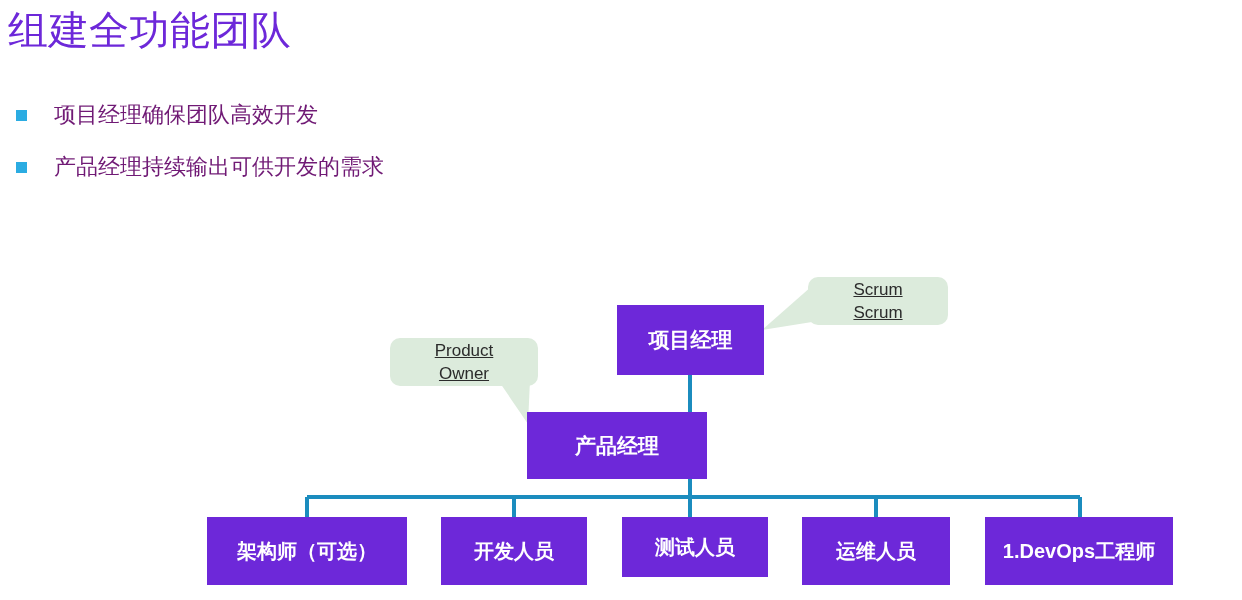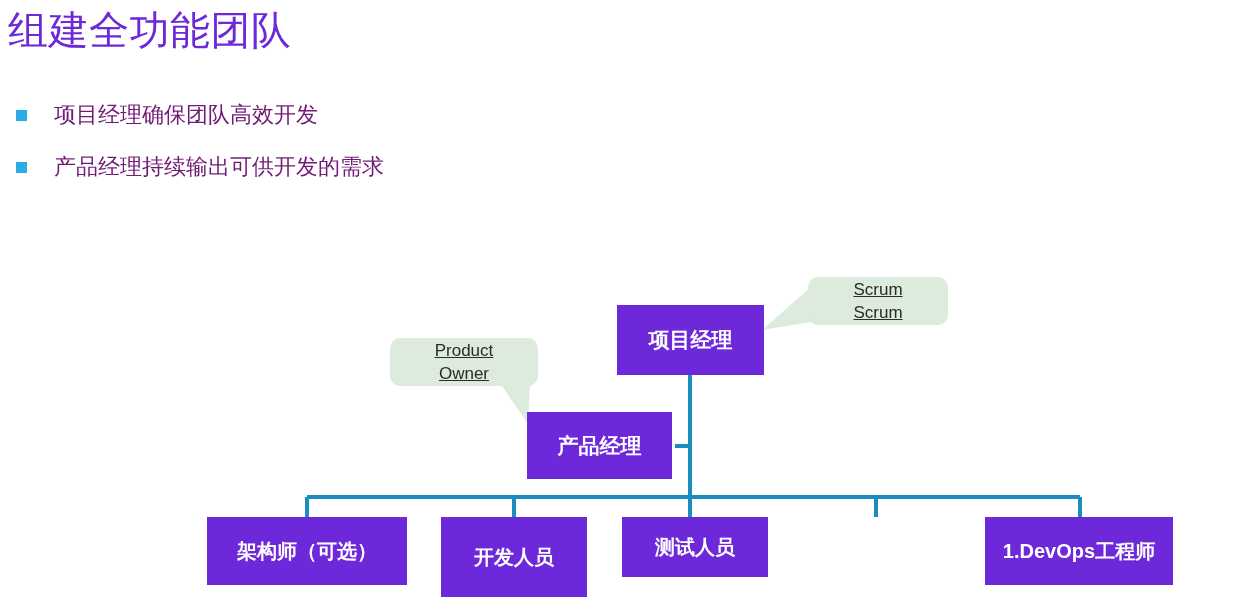--- a/index.html
+++ b/index.html
@@ -143,32 +143,35 @@
     </g>
 
     <polygon points="812,286 812,322 762,330" fill="#DCEBDC"></polygon>
     <polygon points="498,380 530,380 528,424" fill="#DCEBDC"></polygon>
   </svg>
 
   <div class="node-box" style="left:617px; top:305px; width:147px; height:70px;">
     <span>项目经理</span>
   </div>
 
-  <div class="node-box" style="left:527px; top:412px; width:145px; height:67px;">
+  <div class="node-box" style="left:527px; top:412px; width:180px; height:67px;">
     <span>产品经理</span>
   </div>
 
   <div class="node-box leaf" style="left:207px; top:517px; width:200px; height:68px;">
     <span>架构师（可选）</span>
   </div>
-  <div class="node-box leaf" style="left:441px; top:517px; width:146px; height:80px;">
+  <div class="node-box leaf" style="left:441px; top:517px; width:146px; height:68px;">
     <span>开发人员</span>
   </div>
   <div class="node-box leaf" style="left:622px; top:517px; width:146px; height:60px;">
     <span>测试人员</span>
+  </div>
+  <div class="node-box leaf" style="left:802px; top:517px; width:148px; height:68px;">
+    <span>运维人员</span>
   </div>
   <div class="node-box leaf" style="left:985px; top:517px; width:188px; height:68px;">
     <span>1.DevOps工程师</span>
   </div>
 
   <div class="callout" style="left:808px; top:277px; width:140px; height:48px;">
     <span>Scrum</span>
     <span>Scrum</span>
   </div>
 

